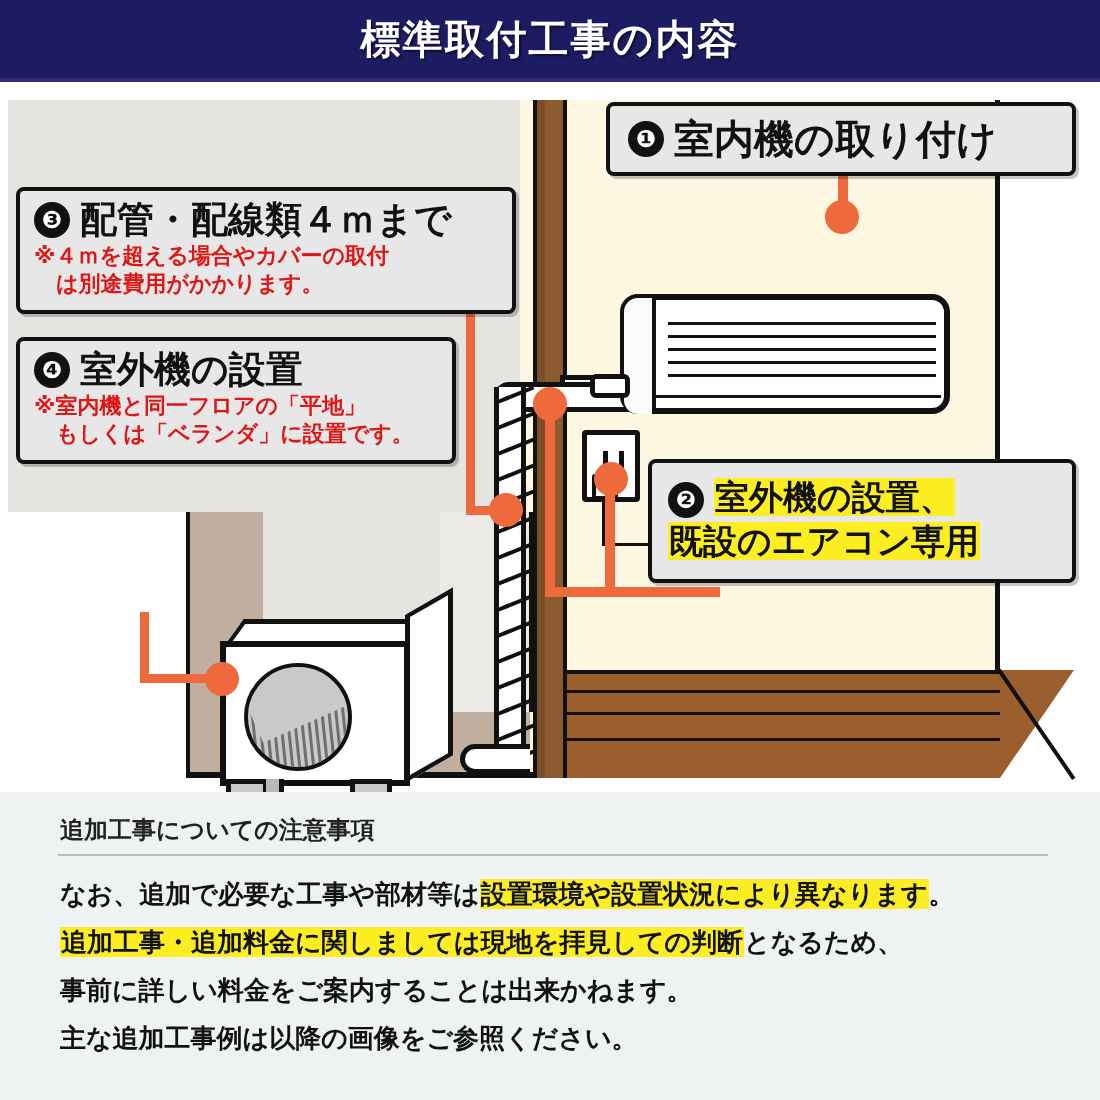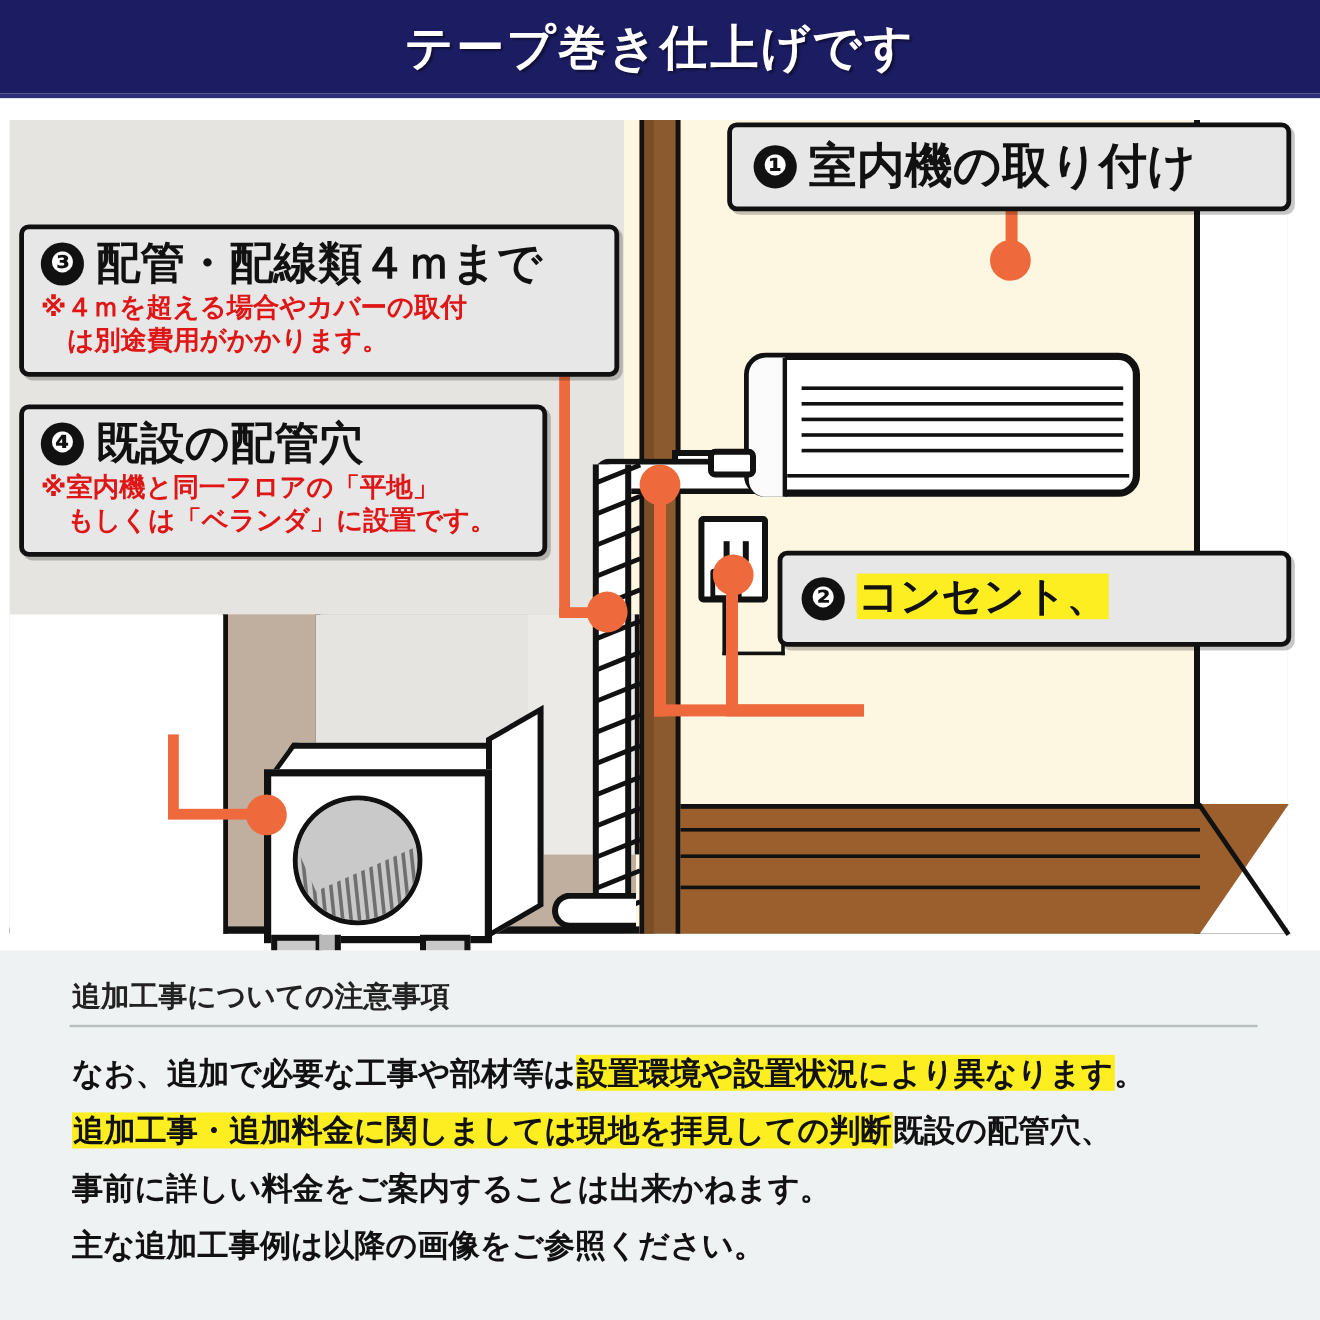--- a/index.html
+++ b/index.html
@@ -301,21 +301,21 @@
     font-size: 26px; color: #111; line-height: 1.85; white-space: nowrap; font-weight: bold;
   }
   .nred { color: #e01515; }
 </style>
 </head>
 <body>
 
 <div id="page">
 
   <div class="header">
-    <div class="header-title">テープ巻き仕上げです</div>
+    <div class="header-title">標準取付工事の内容</div>
   </div>
   <div class="header-rule"></div>
 
   <div class="stage">
 
     <div class="room-bg"></div>
     <div class="interior-wall"></div>
     <div class="interior-wall-right-pad"></div>
 
     <div class="balcony-wall"></div>
@@ -431,50 +431,53 @@
         <span class="num-badge">❸</span>
         <span>配管・配線類４ｍまで</span>
       </div>
       <div class="c-note">※４ｍを超える場合やカバーの取付</div>
       <div class="c-note">　は別途費用がかかります。</div>
     </div>
 
     <div class="callout" style="left:16px; top:255px; width:440px;">
       <div class="c-title">
         <span class="num-badge">❹</span>
-        <span>既設の配管穴</span>
+        <span>室外機の設置</span>
       </div>
       <div class="c-note">※室内機と同一フロアの「平地」</div>
       <div class="c-note">　もしくは「ベランダ」に設置です。</div>
     </div>
 
     <div class="callout" style="left:606px; top:20px; width:470px; padding:10px 18px;">
       <div class="c-title" style="font-size:40px;">
         <span class="num-badge">❶</span>
         <span>室内機の取り付け</span>
       </div>
     </div>
 
     <div class="callout" style="left:648px; top:377px; width:428px; padding:12px 16px 16px 16px;">
       <div class="c2-line">
-        <span class="num-badge" style="vertical-align:middle; margin-right:10px;">❷</span><span class="hl">コンセント、</span>
+        <span class="num-badge" style="vertical-align:middle; margin-right:10px;">❷</span><span class="hl">室外機の設置、</span>
+      </div>
+      <div class="c2-line">
+        <span class="hl">既設のエアコン専用</span>
       </div>
     </div>
 
   </div>
 
   <div class="notes">
     <div class="notes-title">追加工事についての注意事項</div>
     <div class="notes-rule"></div>
     <div class="notes-body">
       <div class="nline">
         <span>なお、追加で必要な工事や部材等は</span><span class="hl">設置環境や設置状況により異なります</span><span>。</span>
       </div>
       <div class="nline">
-        <span class="hl">追加工事・追加料金に関しましては現地を拝見しての判断</span><span>既設の配管穴、</span>
+        <span class="hl">追加工事・追加料金に関しましては現地を拝見しての判断</span><span>となるため、</span>
       </div>
       <div class="nline">
         <span>事前に詳しい料金をご案内することは出来かねます。</span>
       </div>
       <div class="nline">
         <span>主な追加工事例は以降の画像をご参照ください。</span>
       </div>
     </div>
   </div>
 

